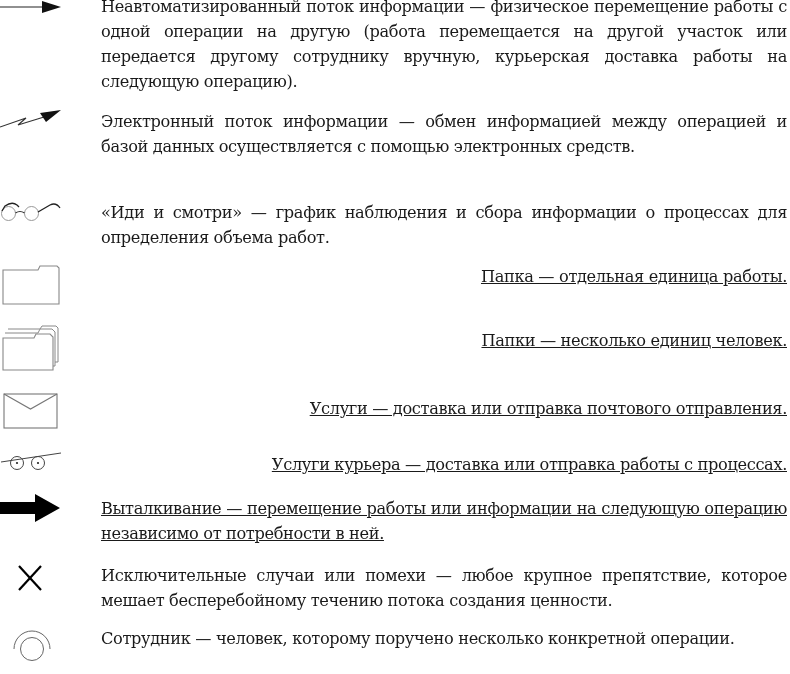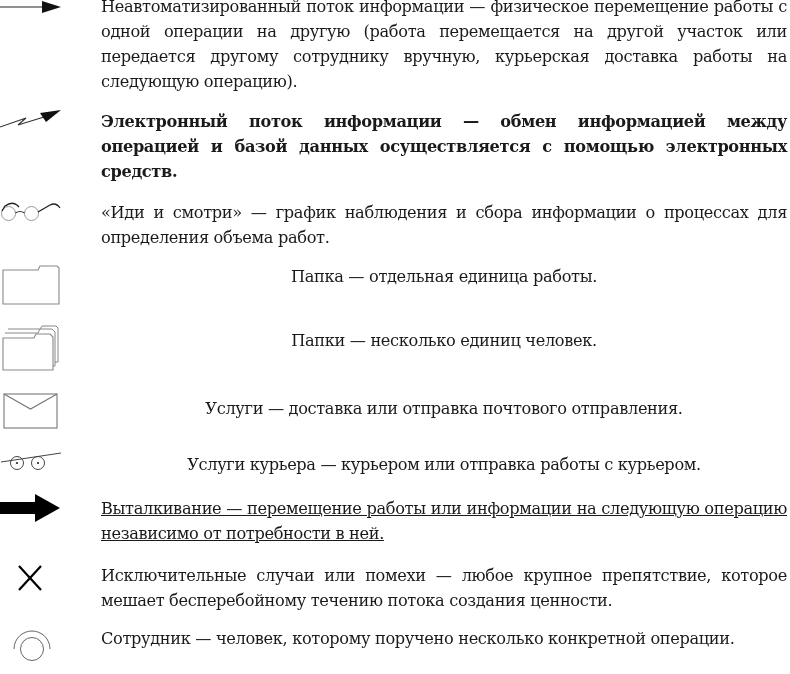--- a/index.html
+++ b/index.html
@@ -3,21 +3,21 @@
 <meta charset="utf-8">
 <style>
   html, body { margin: 0; padding: 0; background: #ffffff; }
   body { width: 790px; height: 674px; position: relative; overflow: hidden;
          font-family: "DejaVu Serif", "Liberation Serif", serif; color: #1a1a1a; }
   .row { position: absolute; left: 0; width: 790px; }
   .icon { position: absolute; left: 0; width: 70px; }
   .icon svg { display: block; overflow: visible; }
   .text { position: absolute; left: 101px; width: 686px; font-size: 16.2px; line-height: 25px;
           text-align: justify; letter-spacing: -0.35px; }
-  .text.nojust { text-align: center; }
+  .text.nojust { text-align: right; text-decoration: underline; }
 </style>
 </head>
 <body>
 
 <div class="row" style="top:0;">
   <div class="icon" style="top:0;">
     <svg width="62" height="16" viewBox="0 0 62 16">
       <line x1="0" y1="7" x2="44" y2="7" stroke="#222" stroke-width="1.2"></line>
       <polygon points="42,1 61,7 42,13" fill="#111"></polygon>
     </svg>
@@ -25,21 +25,21 @@
   <div class="text" style="top:-6px;">Неавтоматизированный поток информации — физическое перемещение работы с одной операции на другую (работа перемещается на другой участок или передается другому сотруднику вручную, курьерская доставка работы на следующую операцию).</div>
 </div>
 
 <div class="row" style="top:108px;">
   <div class="icon" style="top:0;">
     <svg width="62" height="22" viewBox="0 0 62 22">
       <polyline points="0,19 26,10 18,17 44,9" fill="none" stroke="#333" stroke-width="1.1"></polyline>
       <polygon points="40,5 61,2 46,14" fill="#111"></polygon>
     </svg>
   </div>
-  <div class="text" style="top:1px;font-weight:bold;">Электронный поток информации — обмен информацией между операцией и базой данных осуществляется с помощью электронных средств.</div>
+  <div class="text" style="top:1px;">Электронный поток информации — обмен информацией между операцией и базой данных осуществляется с помощью электронных средств.</div>
 </div>
 
 <div class="row" style="top:198px;">
   <div class="icon" style="top:0;">
     <svg width="62" height="26" viewBox="0 0 62 26">
       <circle cx="8.5" cy="15.5" r="7" fill="none" stroke="#999" stroke-width="1"></circle>
       <circle cx="31.5" cy="15.5" r="7" fill="none" stroke="#999" stroke-width="1"></circle>
       <path d="M15.5,15 Q20,12 24.5,15" fill="none" stroke="#333" stroke-width="1.2"></path>
       <path d="M2,13 L5,8 Q12,3 17,7 L19,9" fill="none" stroke="#222" stroke-width="1.3"></path>
       <path d="M38,14 L50,7 Q56,4 60,10" fill="none" stroke="#222" stroke-width="1.3"></path>
@@ -81,21 +81,21 @@
 <div class="row" style="top:448px;">
   <div class="icon" style="top:0;">
     <svg width="62" height="22" viewBox="0 0 62 22">
       <line x1="1" y1="14" x2="61" y2="5" stroke="#444" stroke-width="1"></line>
       <circle cx="17" cy="15" r="6.5" fill="none" stroke="#444" stroke-width="1"></circle>
       <circle cx="17" cy="15" r="1.1" fill="#222"></circle>
       <circle cx="38" cy="15" r="6.5" fill="none" stroke="#444" stroke-width="1"></circle>
       <circle cx="38" cy="15" r="1.1" fill="#222"></circle>
     </svg>
   </div>
-  <div class="text nojust" style="top:4px;">Услуги курьера — курьером или отправка работы с курьером.</div>
+  <div class="text nojust" style="top:4px;">Услуги курьера — доставка или отправка работы с процессах.</div>
 </div>
 
 <div class="row" style="top:494px;">
   <div class="icon" style="top:0;">
     <svg width="62" height="30" viewBox="0 0 62 30">
       <polygon points="0,8 35,8 35,0 60,14 35,28 35,20 0,20" fill="#000"></polygon>
     </svg>
   </div>
   <div class="text" style="top:2px;text-decoration:underline;">Выталкивание — перемещение работы или информации на следующую операцию независимо от потребности в ней.</div>
 </div>

